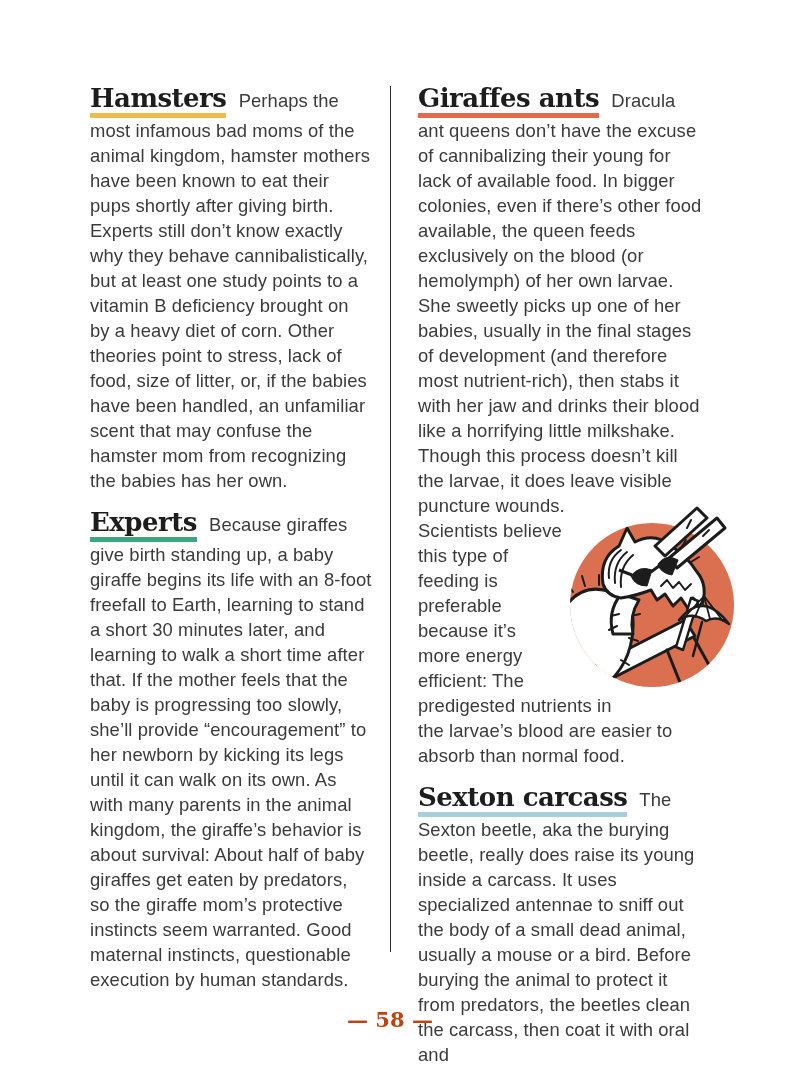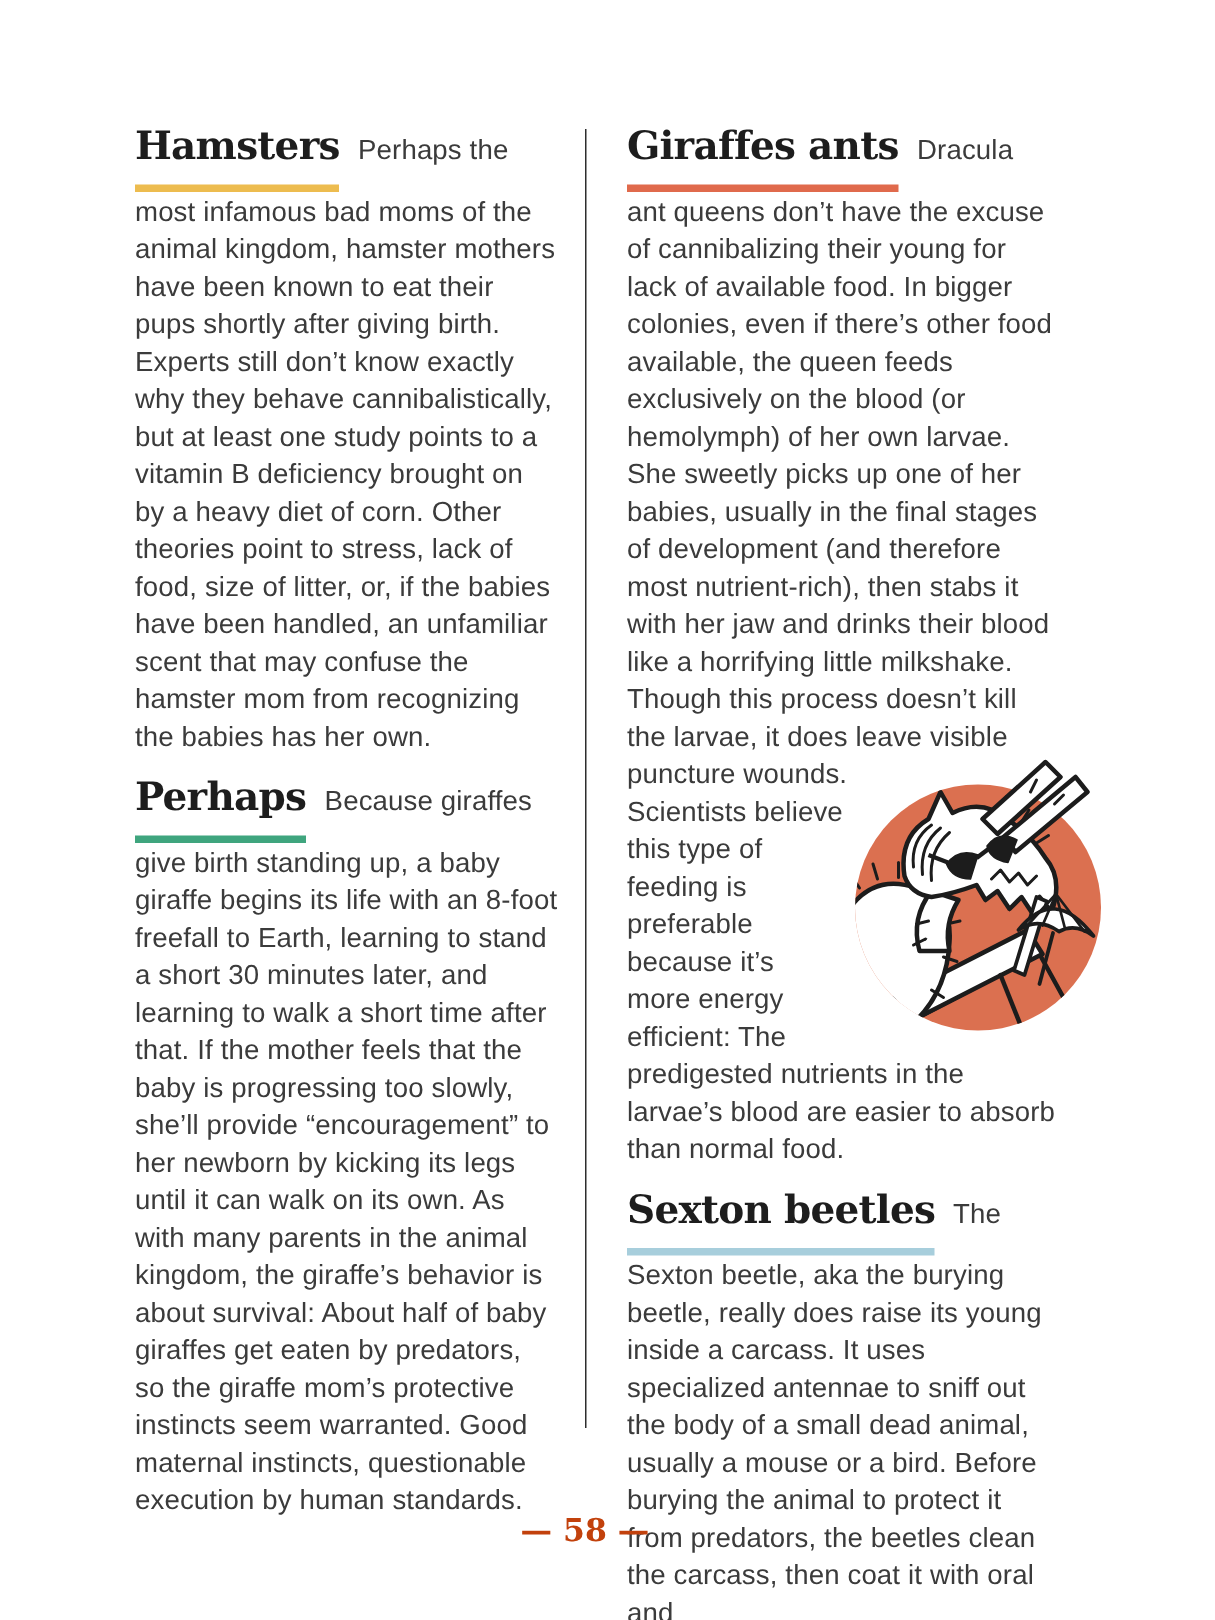--- a/index.html
+++ b/index.html
@@ -30,21 +30,21 @@
   p.section:last-child { margin-bottom:0; }
   .heading {
     display:inline-block;
     font-family:"DejaVu Serif","Liberation Serif",serif;
     font-weight:700;
     font-size:26px;
     line-height:25px;
     letter-spacing:-0.5px;
     color:#1d1d1d;
     border-bottom:5px solid #999;
-    padding-bottom:12px;
+    padding-bottom:2px;
     margin-right:7px;
   }
   .ant-float {
     float:right;
     width:166px; height:166px;
     margin:436px -30px 10px 10px;
     shape-outside: circle(93px at 83px 83px) content-box;
   }
   .ant-float svg { display:block; overflow:visible; }
   .page-number {
@@ -63,21 +63,21 @@
 
 <div class="page">
   <div class="columns">
 
     <div class="col col-left">
       <p class="section">
         <span class="heading" style="border-bottom-color: rgb(237, 188, 79);">Hamsters</span>
         <span>Perhaps the most infamous bad moms of the animal kingdom, hamster mothers have been known to eat their pups shortly after giving birth. Experts still don’t know exactly why they behave cannibalistically, but at least one study points to a vitamin B deficiency brought on by a heavy diet of corn. Other theories point to stress, lack of food, size of litter, or, if the babies have been handled, an unfamiliar scent that may confuse the hamster mom from recognizing the babies has her own.</span>
       </p>
       <p class="section">
-        <span class="heading" style="border-bottom-color: rgb(63, 165, 126);">Perhaps</span>
+        <span class="heading" style="border-bottom-color: rgb(63, 165, 126);">Experts</span>
         <span>Because giraffes give birth standing up, a baby giraffe begins its life with an 8-foot freefall to Earth, learning to stand a short 30 minutes later, and learning to walk a short time after that. If the mother feels that the baby is progressing too slowly, she’ll provide “encouragement” to her newborn by kicking its legs until it can walk on its own. As with many parents in the animal kingdom, the giraffe’s behavior is about survival: About half of baby giraffes get eaten by predators, so the giraffe mom’s protective instincts seem warranted. Good maternal instincts, questionable execution by human standards.</span>
       </p>
     </div>
 
     <div class="divider"></div>
 
     <div class="col col-right">
 
       <div class="ant-float">
         <svg width="166" height="166" viewBox="0 0 166 166">
@@ -147,20 +147,20 @@
             <path d="M63 53 L50 48" fill="none" stroke-width="3"></path>
           </g>
         </svg>
       </div>
 
       <p class="section">
         <span class="heading" style="border-bottom-color: rgb(224, 106, 76);">Giraffes ants</span>
         <span>Dracula ant queens don’t have the excuse of cannibalizing their young for lack of available food. In bigger colonies, even if there’s other food available, the queen feeds exclusively on the blood (or hemolymph) of her own larvae. She sweetly picks up one of her babies, usually in the final stages of development (and therefore most nutrient-rich), then stabs it with her jaw and drinks their blood like a horrifying little milkshake. Though this process doesn’t kill the larvae, it does leave visible puncture wounds. Scientists believe this type of feeding is preferable because it’s more energy efficient: The predigested nutrients in the larvae’s blood are easier to absorb than normal food.</span>
       </p>
       <p class="section">
-        <span class="heading" style="border-bottom-color: rgb(167, 206, 220);">Sexton beetles</span>
+        <span class="heading" style="border-bottom-color: rgb(167, 206, 220);">Sexton carcass</span>
         <span>The Sexton beetle, aka the burying beetle, really does raise its young inside a carcass. It uses specialized antennae to sniff out the body of a small dead animal, usually a mouse or a bird. Before burying the animal to protect it from predators, the beetles clean the carcass, then coat it with oral and</span>
       </p>
     </div>
   </div>
 
   <div class="page-number">— 58 —</div>
 </div>
 
 </body></html>

